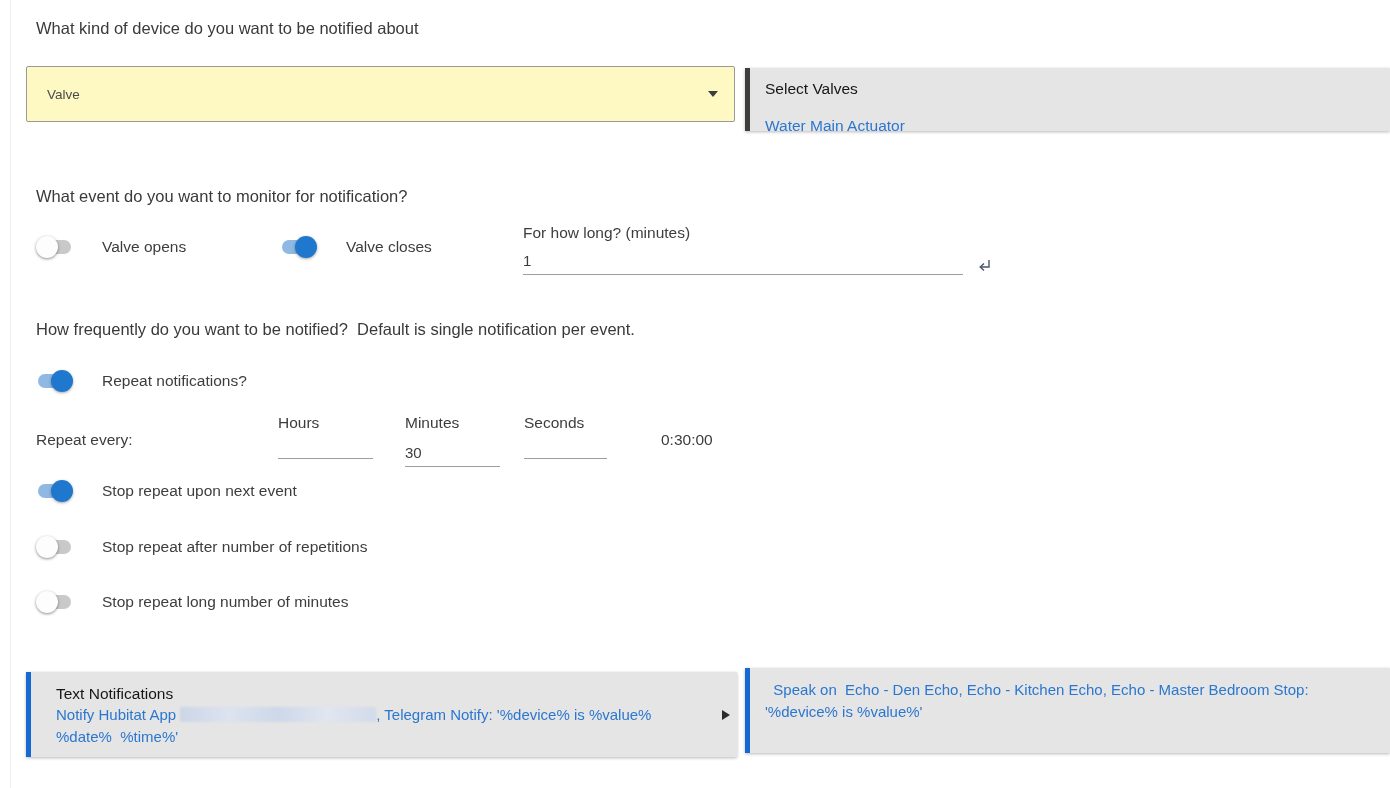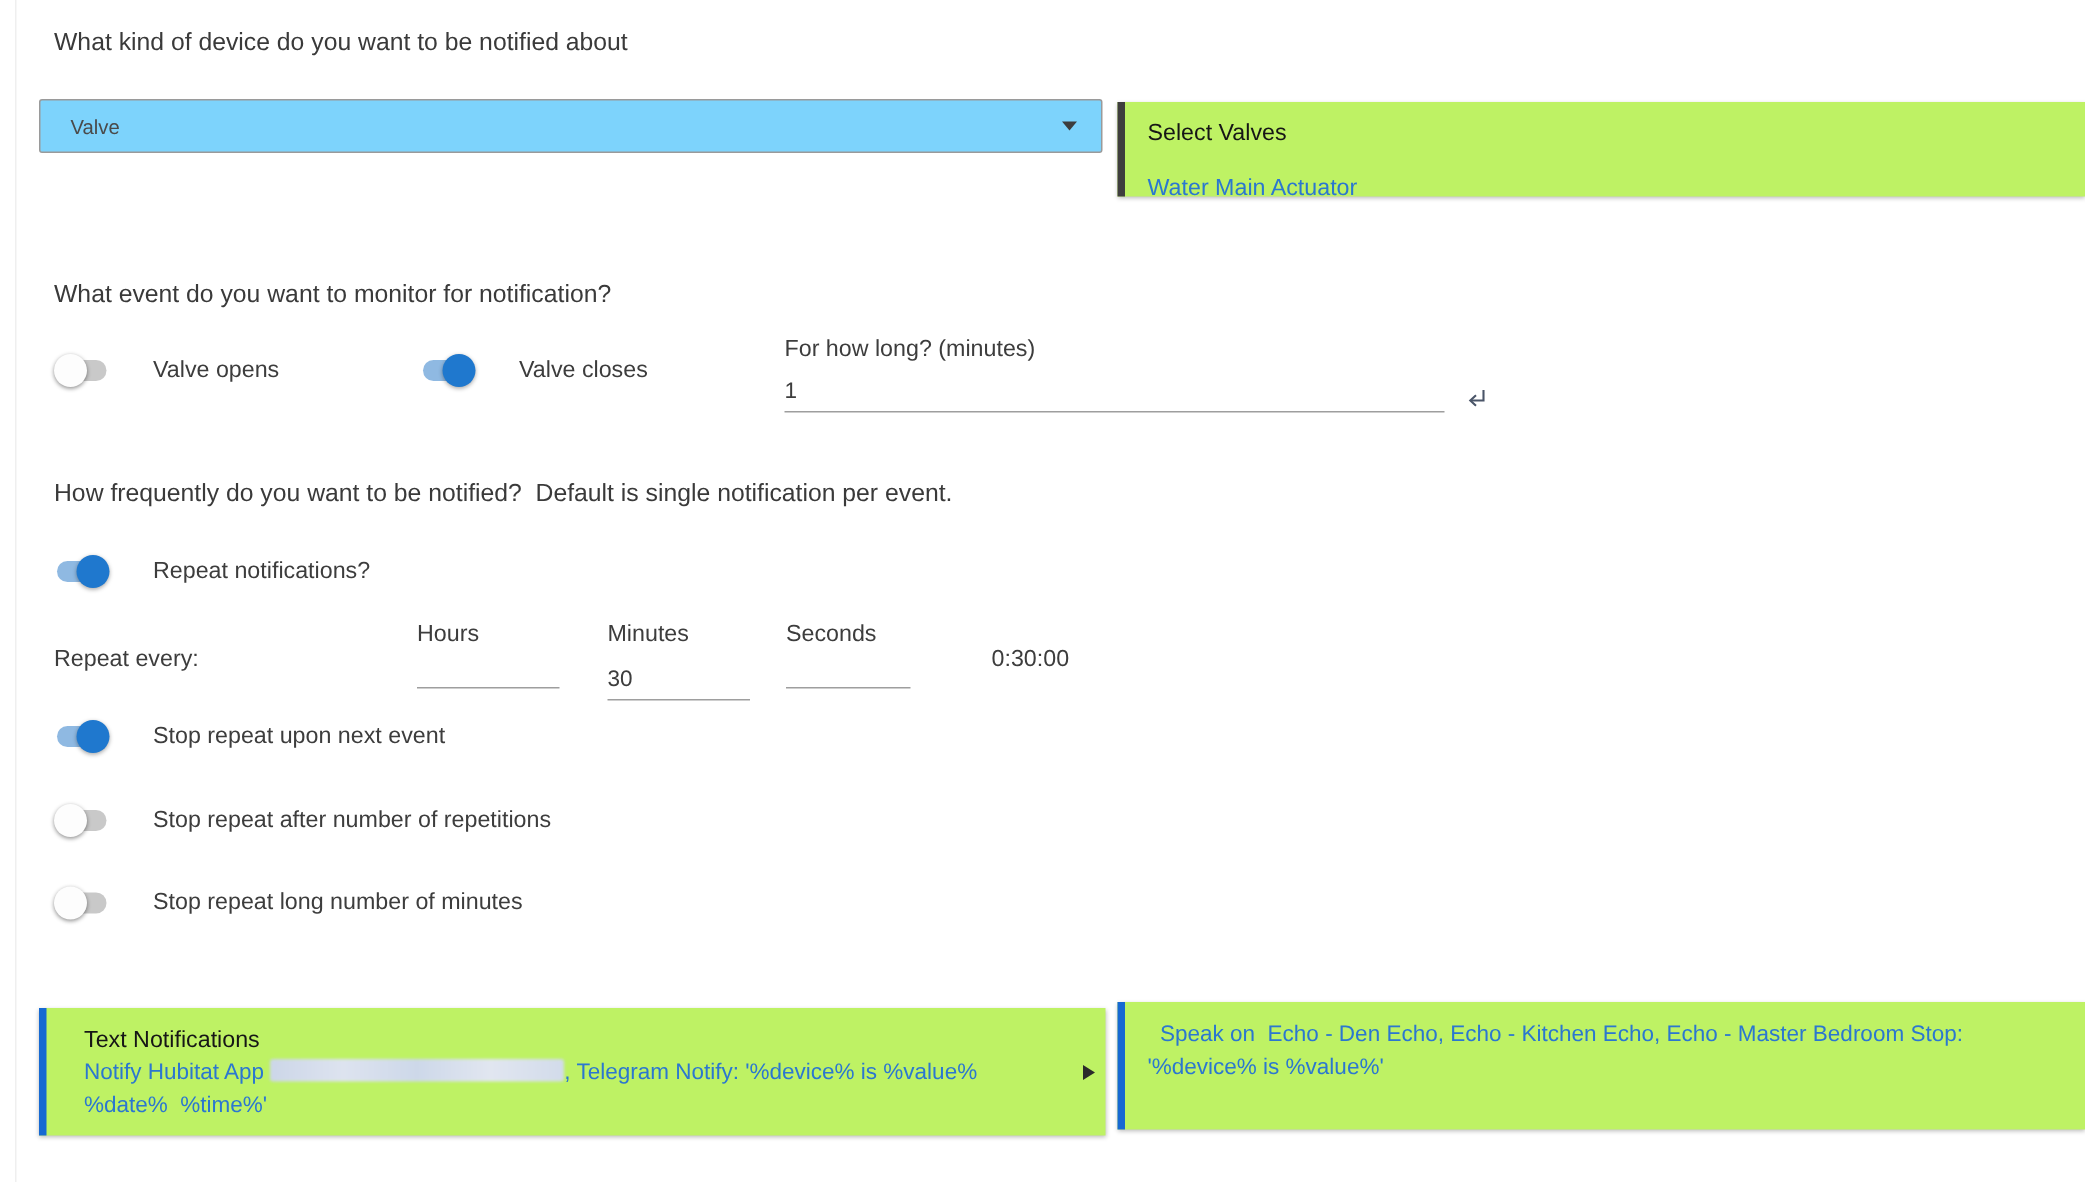--- a/index.html
+++ b/index.html
@@ -7,30 +7,30 @@
     width:1390px;height:788px;position:relative;background:#ffffff;
     font-family:"Liberation Sans",sans-serif;color:#3d3d3d;overflow:hidden;
     -webkit-font-smoothing:antialiased;
   }
   .abs{position:absolute}
   .heading{font-size:16.5px;color:#3a3a3a;white-space:pre-wrap}
   .left-edge-line{left:10px;top:0;width:1px;height:788px;background:#efefef}
 
   
   .dropdown{
-    left:26px;top:66px;width:709px;height:36px;box-sizing:border-box;
-    border:1px solid #9a9a9a;border-radius:2px;background:#7dd3fc;
+    left:26px;top:66px;width:709px;height:56px;box-sizing:border-box;
+    border:1px solid #9a9a9a;border-radius:2px;background:#fef9c3;
     display:flex;align-items:center;padding:0 16px 0 20px;cursor:pointer;
   }
   .dropdown-value{font-size:13.5px;color:#4a4a4a}
   .caret{margin-left:auto;width:0;height:0;border-left:5.5px solid transparent;
     border-right:5.5px solid transparent;border-top:6.5px solid #3d3d3d}
 
   
-  .panel{background:#bef264;box-shadow:0 1px 3px rgba(0,0,0,.28);box-sizing:border-box;cursor:pointer}
+  .panel{background:#e5e5e5;box-shadow:0 1px 3px rgba(0,0,0,.28);box-sizing:border-box;cursor:pointer}
   .dark-edge{border-left:5px solid #3e3e3d}
   .blue-edge{border-left:5px solid #1669d2}
   .panel-title{font-size:15.5px;color:#161616;line-height:21px}
   .link{color:#2b77d0}
   .panel-msg{font-size:15px;line-height:21.5px;color:#2b77d0;white-space:pre-wrap}
 
   
   .toggle-row{display:flex;align-items:center}
   .toggle{position:relative;width:37px;height:22px;flex:none;cursor:pointer}
   .toggle .track{position:absolute;left:2px;top:4px;width:33px;height:14px;border-radius:7px;background:#c9c9c9}

